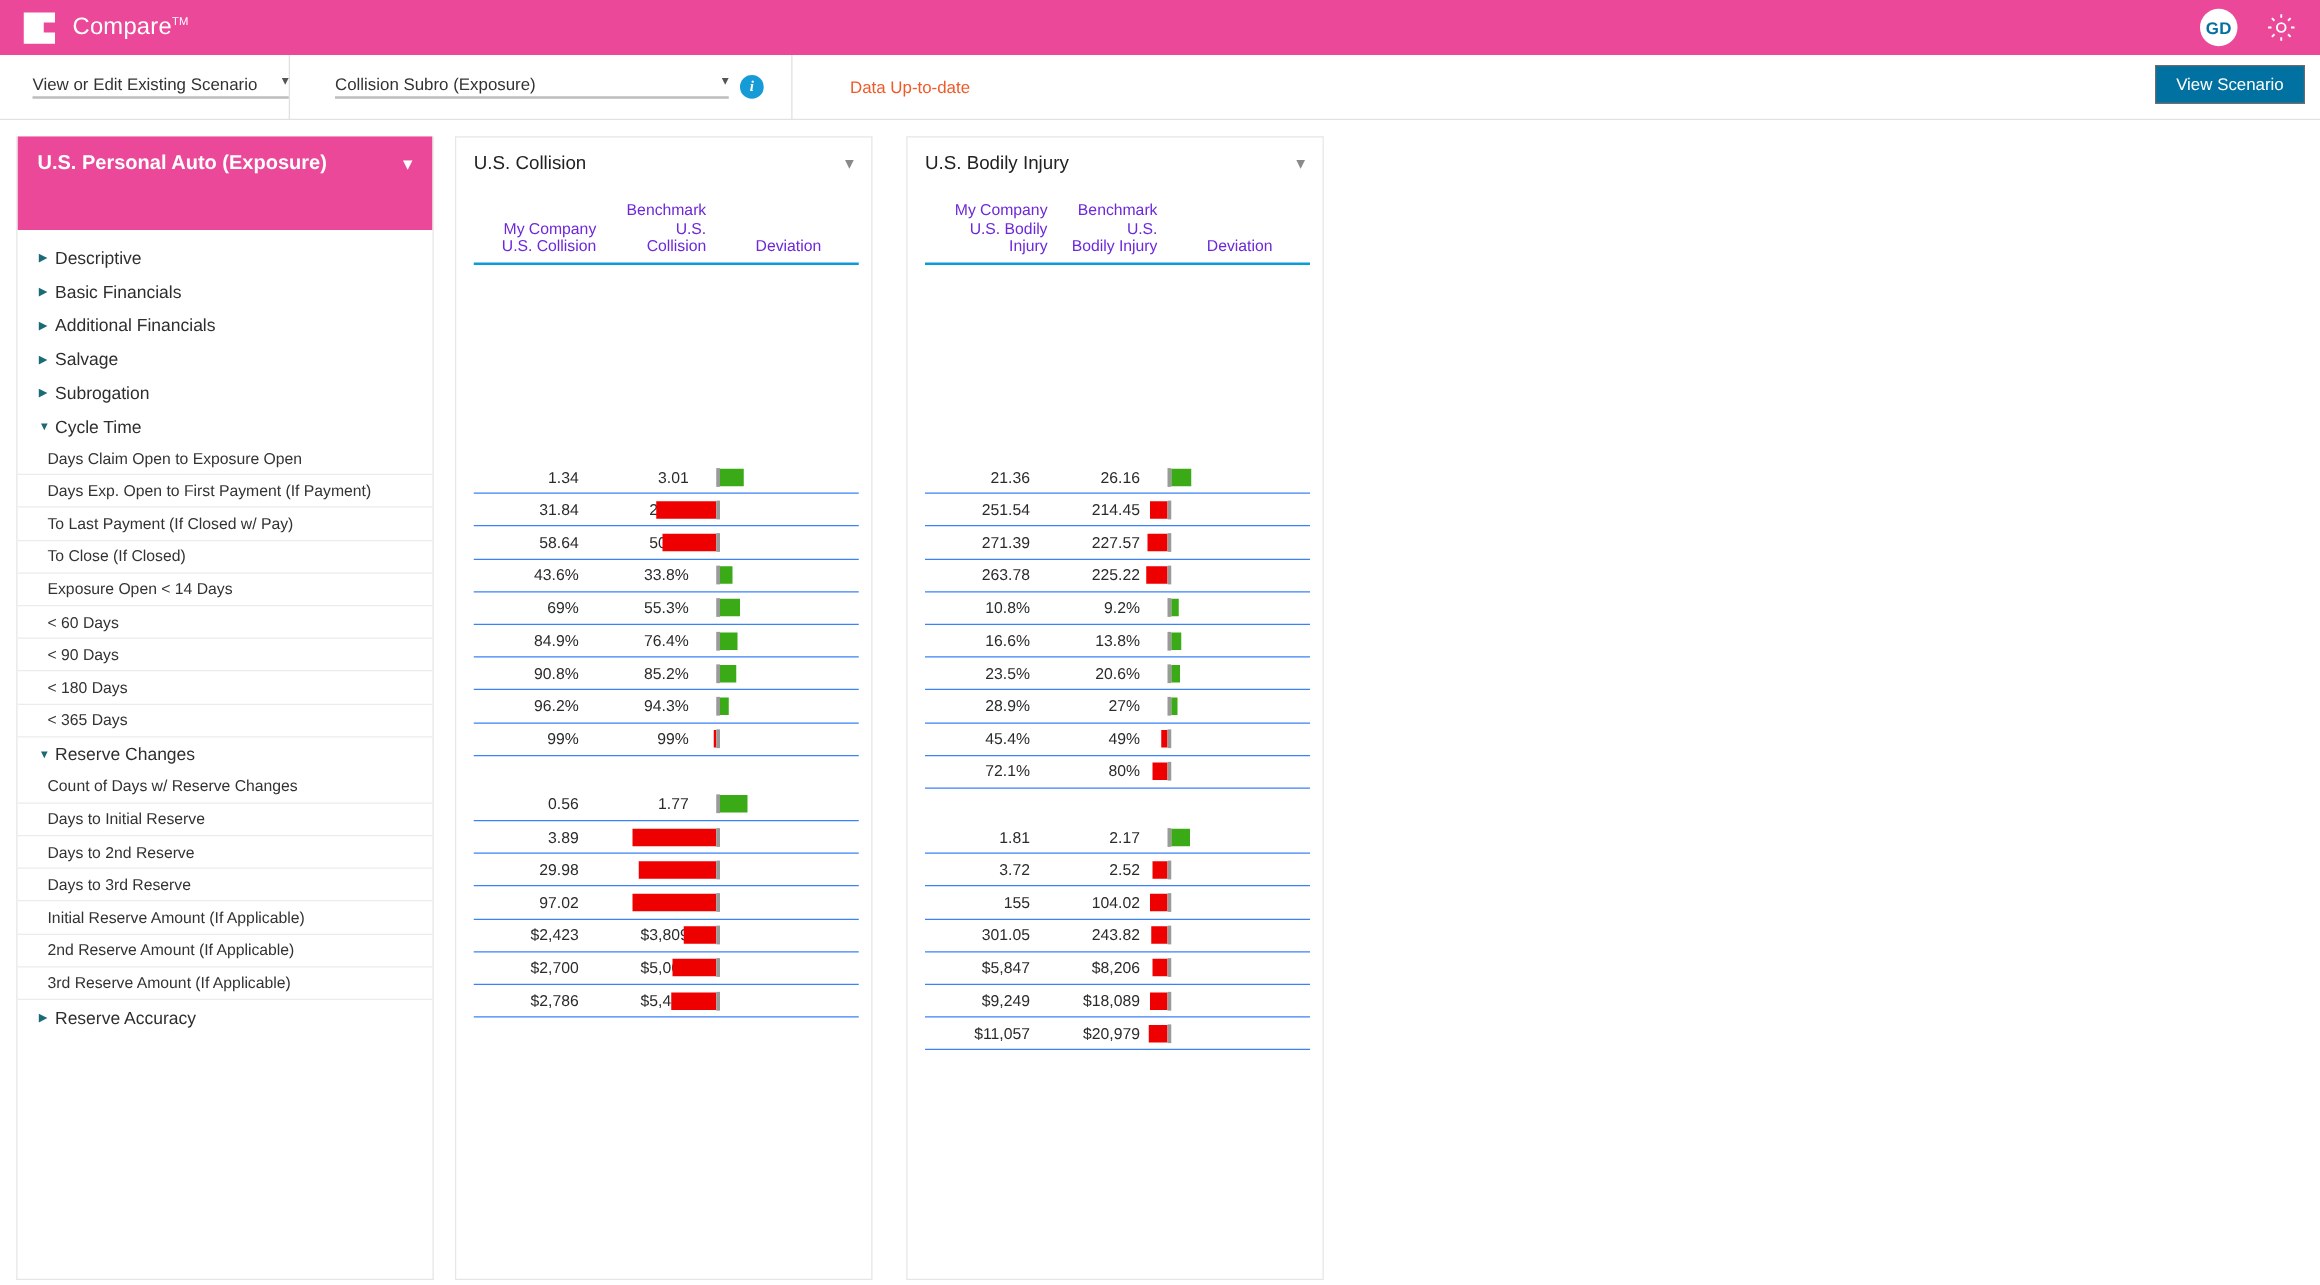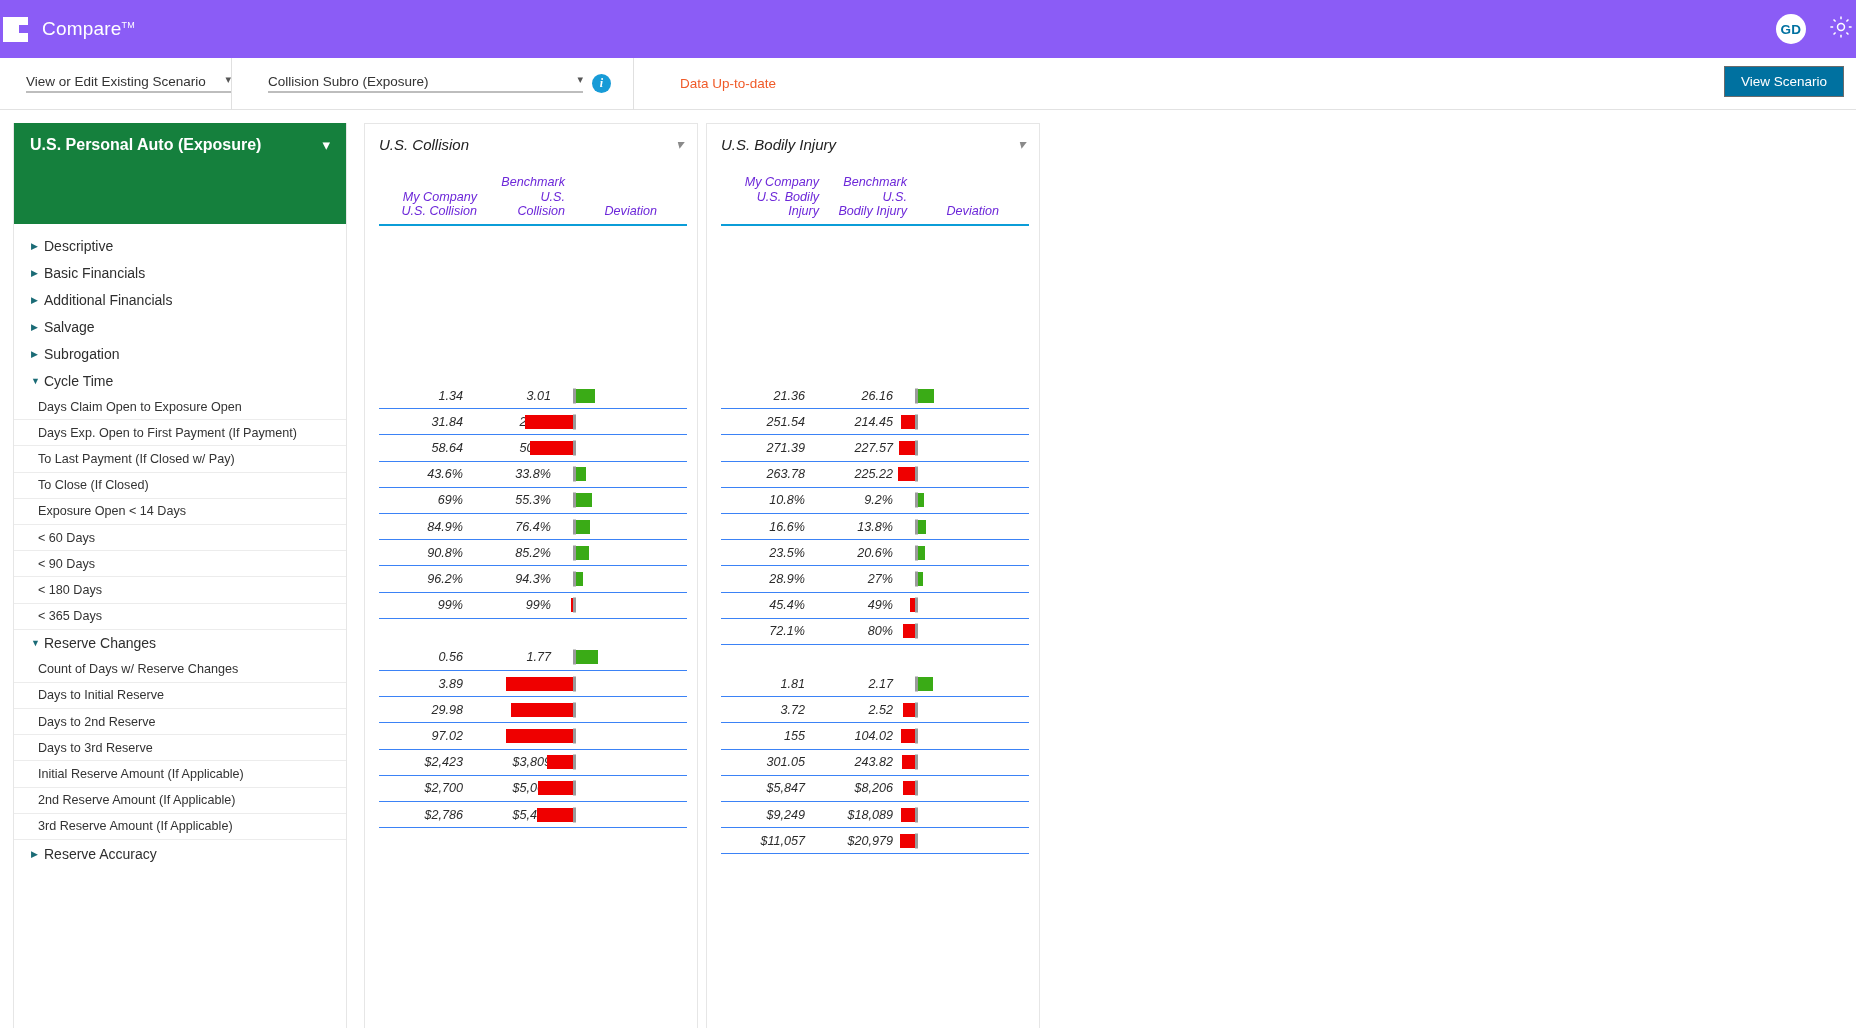--- a/index.html
+++ b/index.html
@@ -5,35 +5,35 @@
   * { box-sizing: border-box; margin: 0; padding: 0; }
   html, body {
     width: 1856px; height: 1028px;
     background: #ffffff;
     font-family: "Liberation Sans", sans-serif;
     overflow: hidden;
   }
 
   
   .topbar {
-    height: 58px; background: #8b5cf6;
+    height: 44px; background: #ec4899;
     display: flex; align-items: center;
-    padding: 0 2px; position: relative;
+    padding: 0 18px; position: relative;
   }
   .logo-mark {
     width: 27px; height: 27px; position: relative; flex: 0 0 auto;
   }
   .logo-mark svg { display: block; }
   .app-title {
     color: #ffffff; font-size: 19px; margin-left: 13px;
     letter-spacing: .2px; font-weight: 400;
   }
   .app-title sup { font-size: 9px; vertical-align: super; }
   .topbar-right {
-    margin-left: auto; display: flex; align-items: flex-start; gap: 22px;
+    margin-left: auto; display: flex; align-items: center; gap: 22px;
   }
   .avatar {
     width: 30px; height: 30px; border-radius: 50%;
     background: #ffffff; color: #0071a0;
     display: flex; align-items: center; justify-content: center;
     font-size: 13.5px; font-weight: 600; letter-spacing: .3px;
   }
   .gear { width: 26px; height: 26px; }
 
   
@@ -87,22 +87,22 @@
   }
 
   
   .sidebar {
     width: 334px; flex: 0 0 334px;
     border: 1px solid #e6e6e6; border-top: none;
     background: #fff; height: 100%;
     overflow: hidden;
   }
   .sb-header {
-    background: #15803d; color: #fff;
-    height: 101px; padding: 13px 16px;
+    background: #ec4899; color: #fff;
+    height: 75px; padding: 13px 16px;
     position: relative;
   }
   .sb-header-title { font-size: 16px; font-weight: 700; }
   .sb-header-caret {
     position: absolute; right: 16px; top: 13px;
     font-size: 15px; color: #fff;
   }
   .sb-list { padding: 0; }
   .sb-group {
     display: flex; align-items: center;
@@ -318,21 +318,21 @@
             <span>3rd Reserve Amount (If Applicable)</span>
           </div>
         </div>
       <div class="sb-group">
         <span class="arrow">▶</span>
         <span>Reserve Accuracy</span>
       </div>
     </div>
   </div>
 
-  <div id="panels-host" style="display:flex; gap:8px; height:100%;font-style:italic;">
+  <div id="panels-host" style="display:flex; gap:27px; height:100%;">
       <div class="panel">
         <div class="panel-head">
           <div class="panel-title">U.S. Collision</div>
           <span class="panel-caret">▾</span>
         </div>
         <div class="col-head">
           <div class="ch ch-a">My Company
 U.S. Collision</div>
           <div class="ch ch-b">Benchmark U.S.
 Collision</div>

